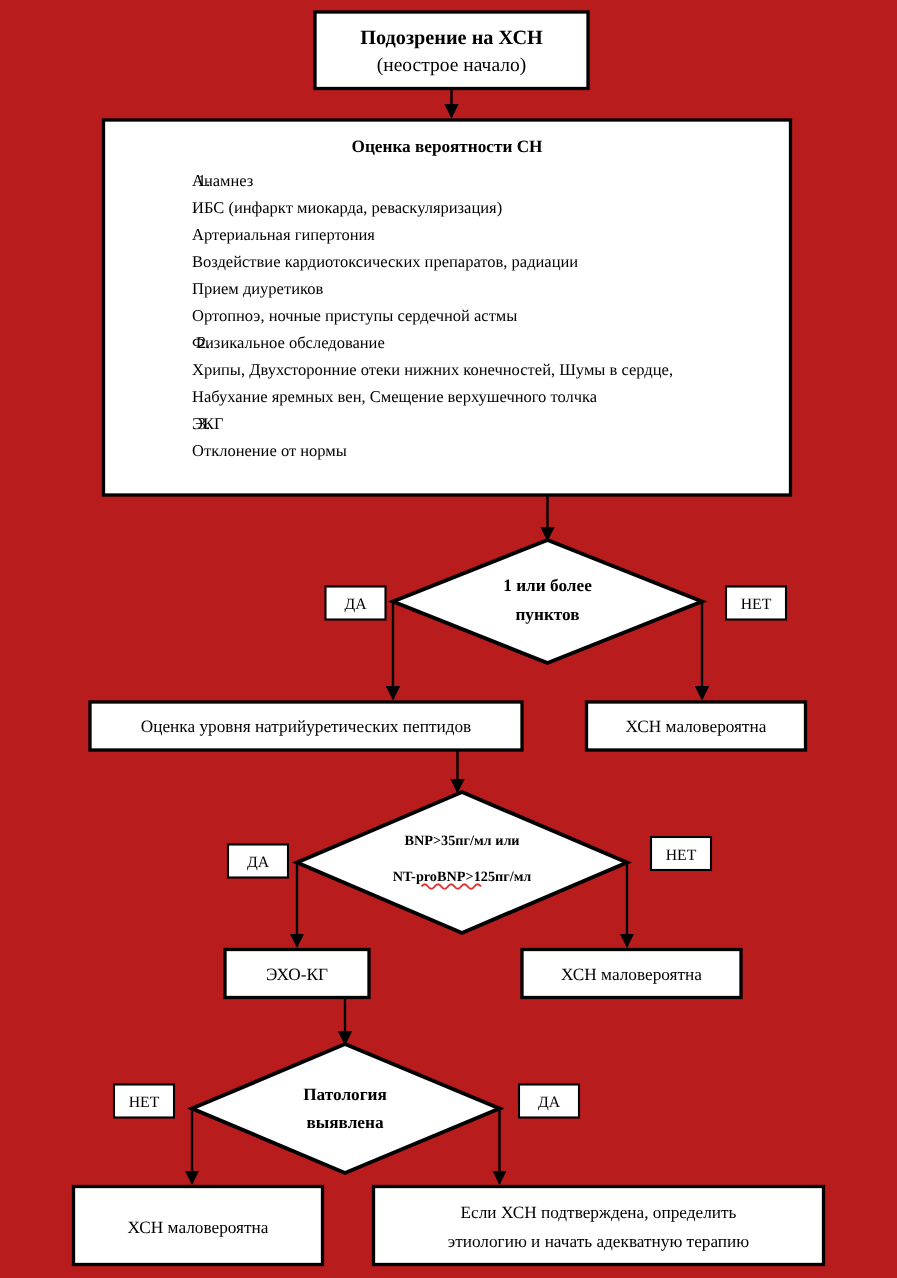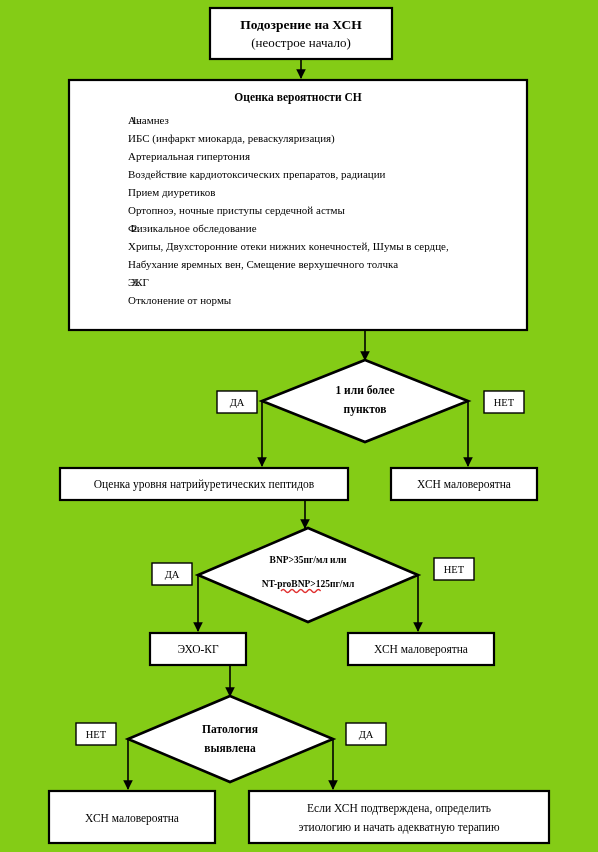--- a/index.html
+++ b/index.html
@@ -8,21 +8,21 @@
     padding: 0;
     background: #ffffff;
   }
   body {
     font-family: "Liberation Serif", "DejaVu Serif", serif;
   }
   #chart-root {
     position: relative;
     width: 598px;
     height: 852px;
-    background: #84cc16;
+    background: #b91c1c;
     overflow: hidden;
     text-decoration: underline;
   }
   svg#flow {
     position: absolute;
     left: 0;
     top: 0;
     width: 598px;
     height: 852px;
   }

